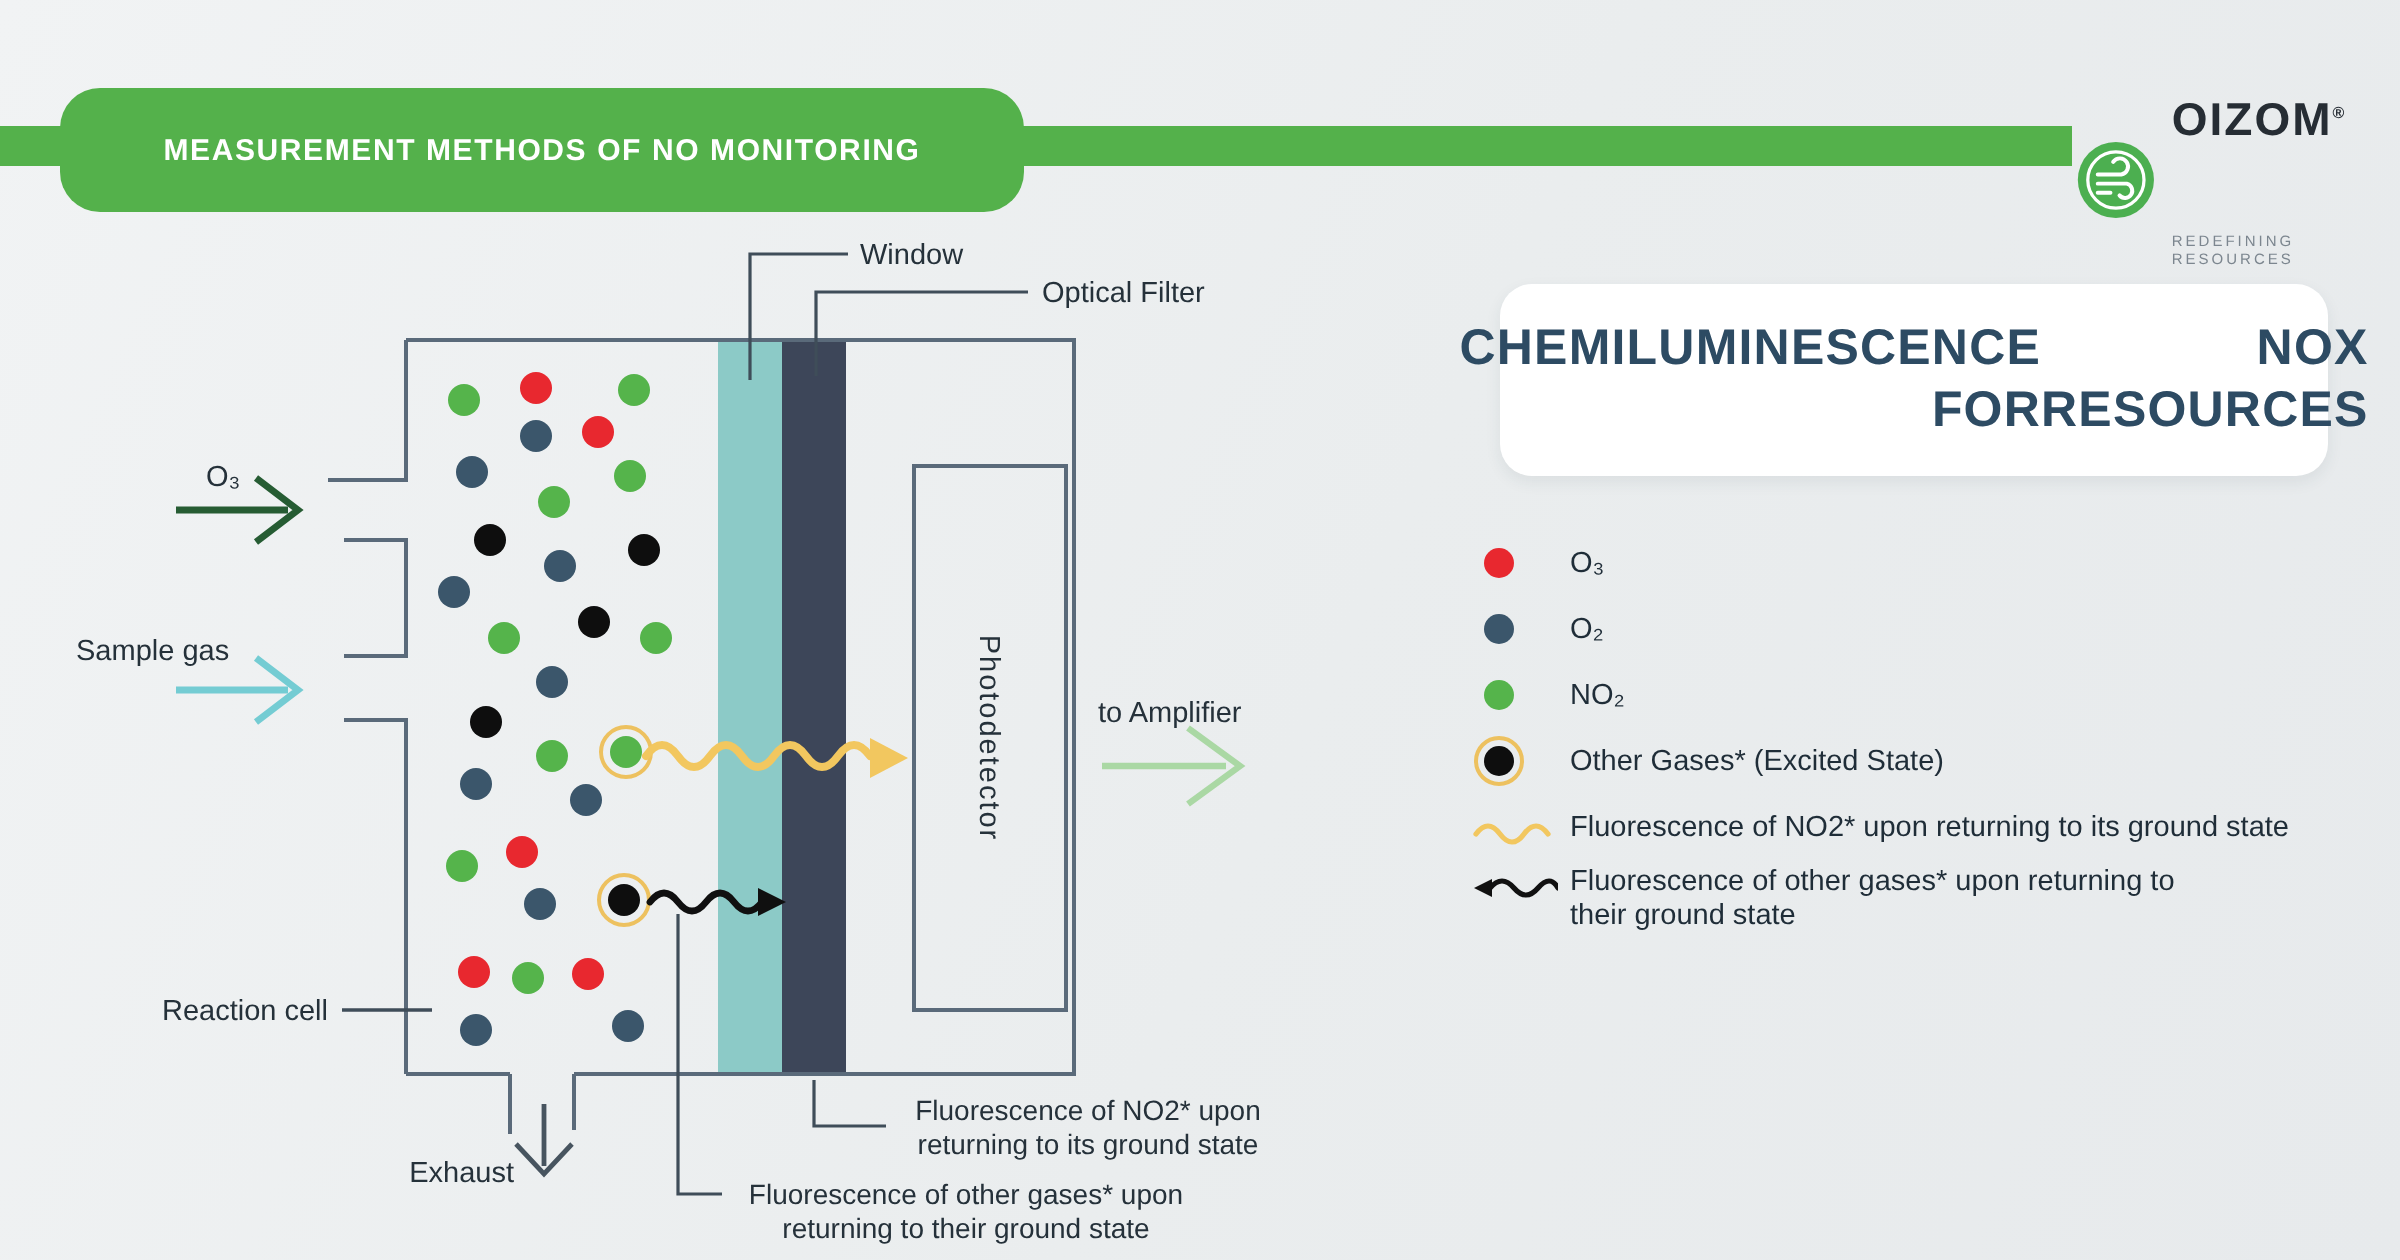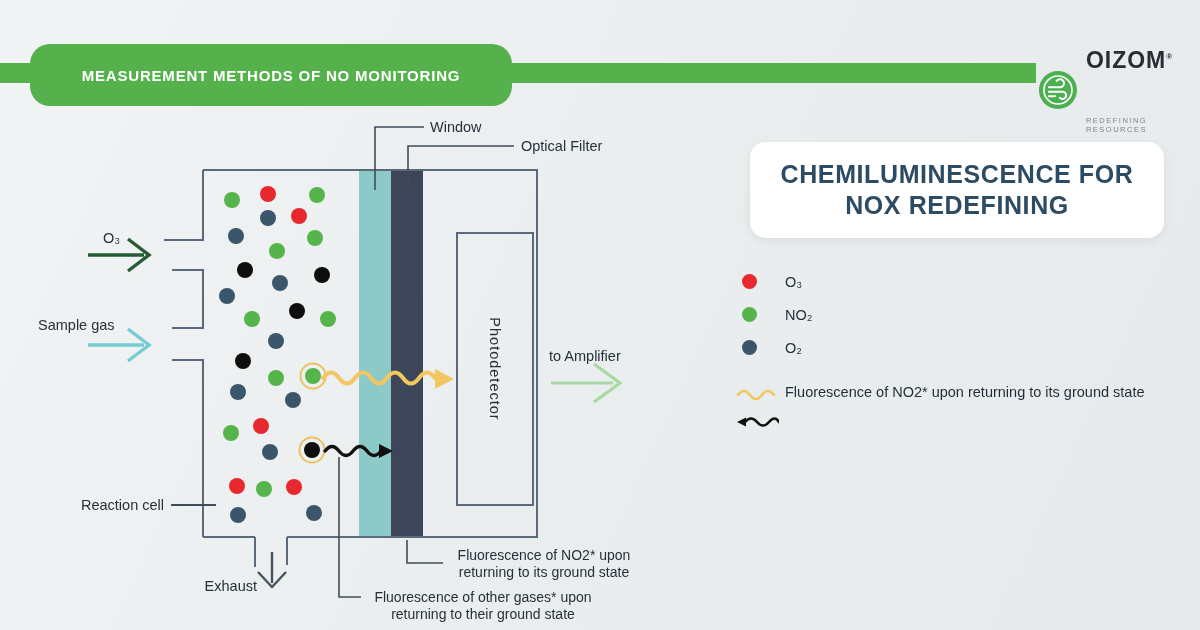--- a/index.html
+++ b/index.html
@@ -21,38 +21,38 @@
   
   .logo { position:absolute; left:1038px; top:46px; display:flex; align-items:center; gap:8px; }
   .logo-text { display:flex; flex-direction:column;gap:44px; }
   .logo-name { font-size:23px; font-weight:800; color:#262d34; letter-spacing:1px; line-height:22px; }
   .logo-name sup { font-size:8px; vertical-align:super; }
   .logo-tagline { font-size:7.5px; color:#7c868f; letter-spacing:1.5px; margin-top:1px; }
   
   .title-card {
     position:absolute; left:750px; top:142px; width:414px; height:96px;
     background:#ffffff; border-radius:16px; box-shadow:0 3px 8px rgba(40,60,80,.08);
-    display:flex; flex-direction:column; align-items:center; justify-content:center;
+    display:flex; flex-direction:row; align-items:center; justify-content:center;
     font-size:25px; font-weight:800; color:#2d4b63; letter-spacing:.6px; line-height:31px;
-    text-align:left;
+    text-align:right;
   }
   
   .diagram { position:absolute; left:0; top:0; }
   .diagram text { font-family:"Liberation Sans",sans-serif; font-size:14.5px; fill:#25313a; }
   .diagram .ann { font-size:14px; }
   
   .legend { position:absolute; left:733px; top:265px; width:462px; }
   .legend-row { display:flex; align-items:center; height:33px; }
   .legend-icon { width:52px; display:flex; align-items:center; flex-shrink:0; }
   .dot { width:15px; height:15px; border-radius:50%; margin-left:9px; }
   .ringwrap { width:25px; height:25px; margin-left:4px; border:2px solid #edc15f;
               border-radius:50%; display:flex; align-items:center; justify-content:center; }
   .ringwrap .dot { margin-left:0; }
   .legend-label { font-size:14.5px; color:#1f2d38; }
-  .legend-wave-row { display:flex; align-items:flex-start; margin-top:20px; }
+  .legend-wave-row { display:flex; align-items:flex-start; margin-top:9px; }
   .legend-wave-row + .legend-wave-row { margin-top:9px; }
   .legend-wave-row .legend-icon { padding-top:2px; }
   .legend-wave-row svg { margin-left:2px; }
   .wave-label { font-size:14.5px; color:#1f2d38; line-height:17px; white-space:pre-line; }
 </style>
 </head>
 <body>
 
 <div class="band band-left" style="background-color: rgb(84, 177, 75);"></div>
 <div class="band band-right" style="background-color: rgb(84, 177, 75);"></div>
@@ -69,21 +69,21 @@
     <path d="M12,29 h7" fill="none" stroke="#ffffff" stroke-width="2.2" stroke-linecap="round"></path>
   </svg>
   <div class="logo-text">
     <div class="logo-name"><span>OIZOM</span><sup>®</sup></div>
     <div class="logo-tagline">REDEFINING RESOURCES</div>
   </div>
 </div>
 
 <div class="title-card">
   <div>CHEMILUMINESCENCE FOR</div>
-  <div>NOX REDEFINING</div>
+  <div>NOX RESOURCES</div>
 </div>
 
 <svg class="diagram" width="700" height="630" viewBox="0 0 700 630">
 
   <rect x="359" y="170" width="32" height="367" fill="#8ccac7"></rect>
   <rect x="391" y="170" width="32" height="367" fill="#3d4659"></rect>
 
   <g stroke="#5a6a7a" stroke-width="2" fill="none">
     <path d="M203,170 H537 V537 H287 M255,537 H203"></path>
     <path d="M203,170 V240 H164"></path>
@@ -183,40 +183,50 @@
 
 <div class="legend">
   <div class="legend-row">
     <span class="legend-icon">
         <span class="dot" style="background-color: rgb(232, 40, 47);"></span>
       </span>
     <span class="legend-label">O₃</span>
   </div>
   <div class="legend-row">
     <span class="legend-icon">
+        <span class="dot" style="background-color: rgb(59, 86, 107);"></span>
+      </span>
+    <span class="legend-label">O₂</span>
+  </div>
+  <div class="legend-row">
+    <span class="legend-icon">
         <span class="dot" style="background-color: rgb(85, 180, 75);"></span>
       </span>
     <span class="legend-label">NO₂</span>
   </div>
   <div class="legend-row">
     <span class="legend-icon">
-        <span class="dot" style="background-color: rgb(59, 86, 107);"></span>
-      </span>
-    <span class="legend-label">O₂</span>
+        <span class="ringwrap">
+          <span class="dot" style="background-color: rgb(14, 14, 14);"></span>
+        </span>
+      </span>
+    <span class="legend-label">Other Gases* (Excited State)</span>
   </div>
 
   <div class="legend-wave-row">
     <span class="legend-icon">
       <svg width="44" height="16" viewBox="0 0 44 16">
         <path d="M3,9 q6,-8 12,0 t12,0 t12,0" fill="none" stroke="#f2c75f" stroke-width="2.6" stroke-linecap="round"></path>
       </svg>
     </span>
     <span class="wave-label">Fluorescence of NO2* upon returning to its ground state</span>
   </div>
   <div class="legend-wave-row">
     <span class="legend-icon">
       <svg width="44" height="16" viewBox="0 0 44 16">
         <polygon points="2,9 11,4.5 11,13.5" fill="#111111"></polygon>
         <path d="M10,9 q6,-7 12,0 t12,0 t10,0" fill="none" stroke="#111111" stroke-width="2.6" stroke-linecap="round"></path>
       </svg>
     </span>
+    <span class="wave-label">Fluorescence of other gases* upon returning to
+their ground state</span>
   </div>
 </div>
 
 </body></html>

